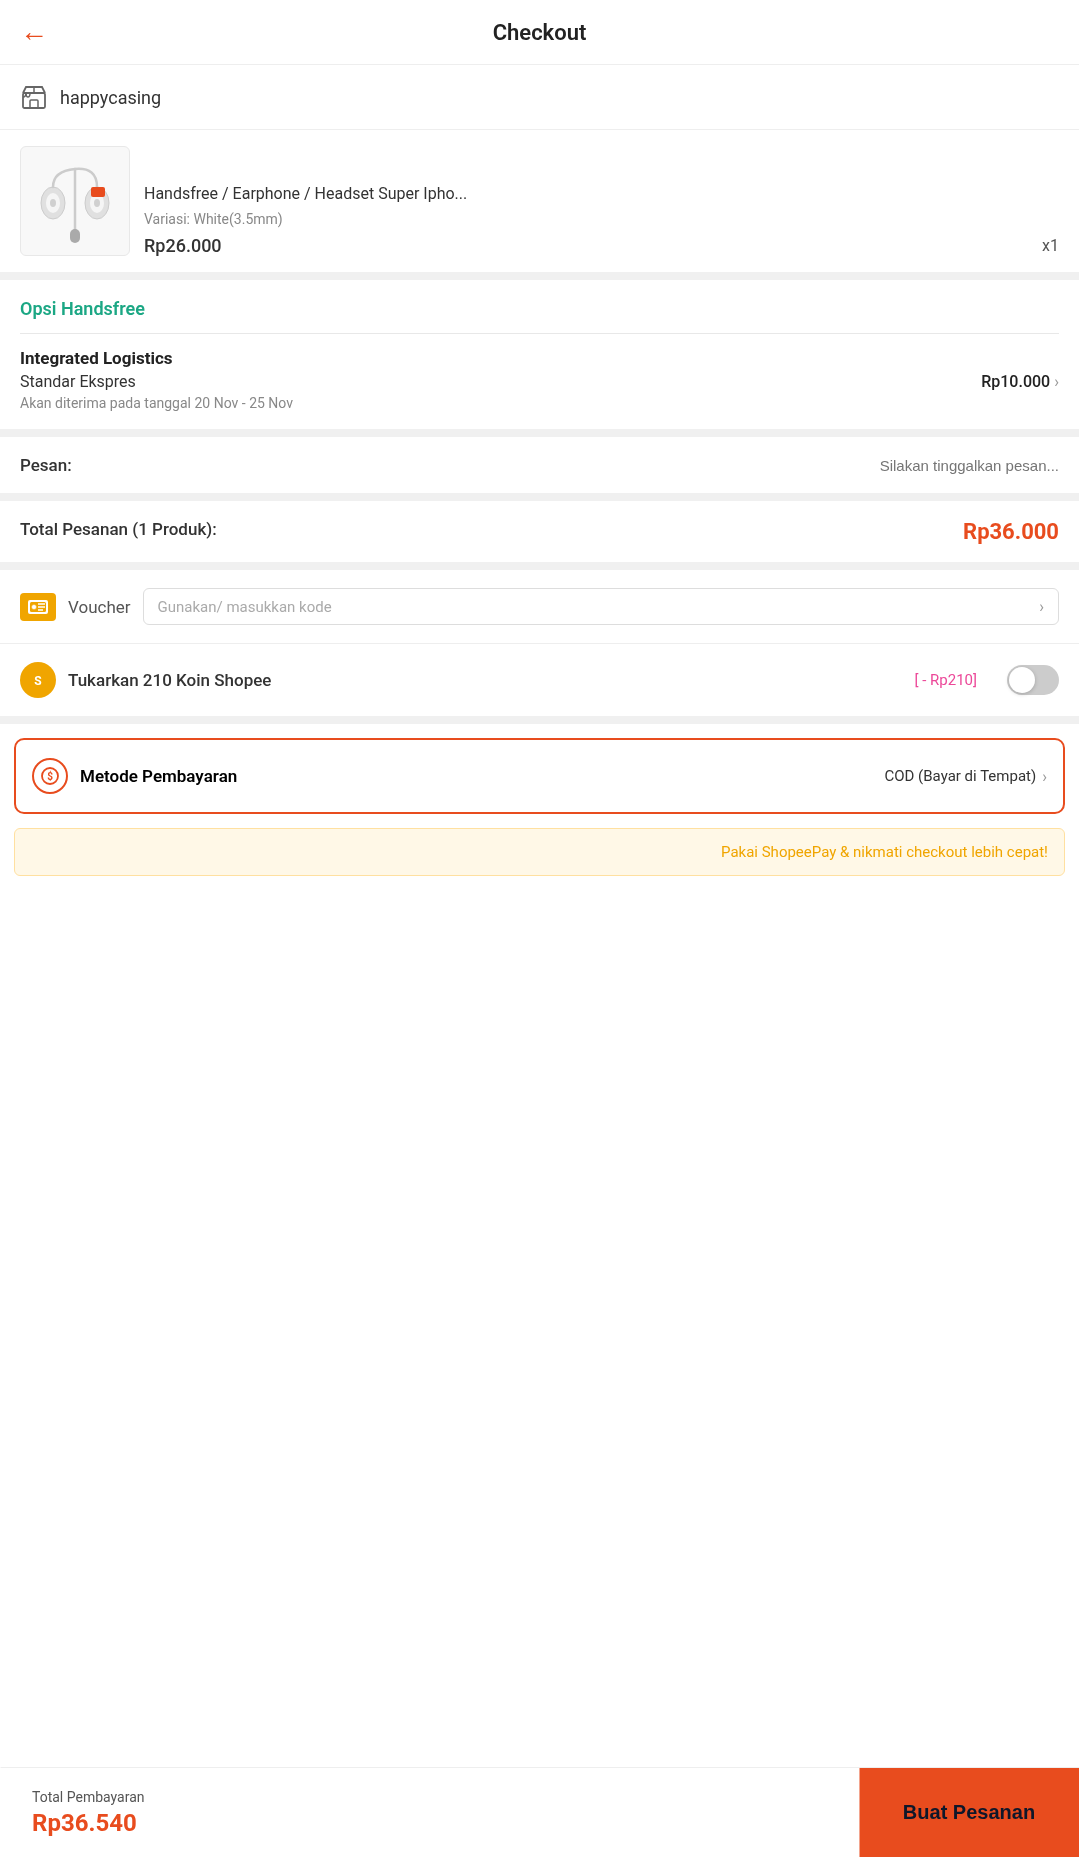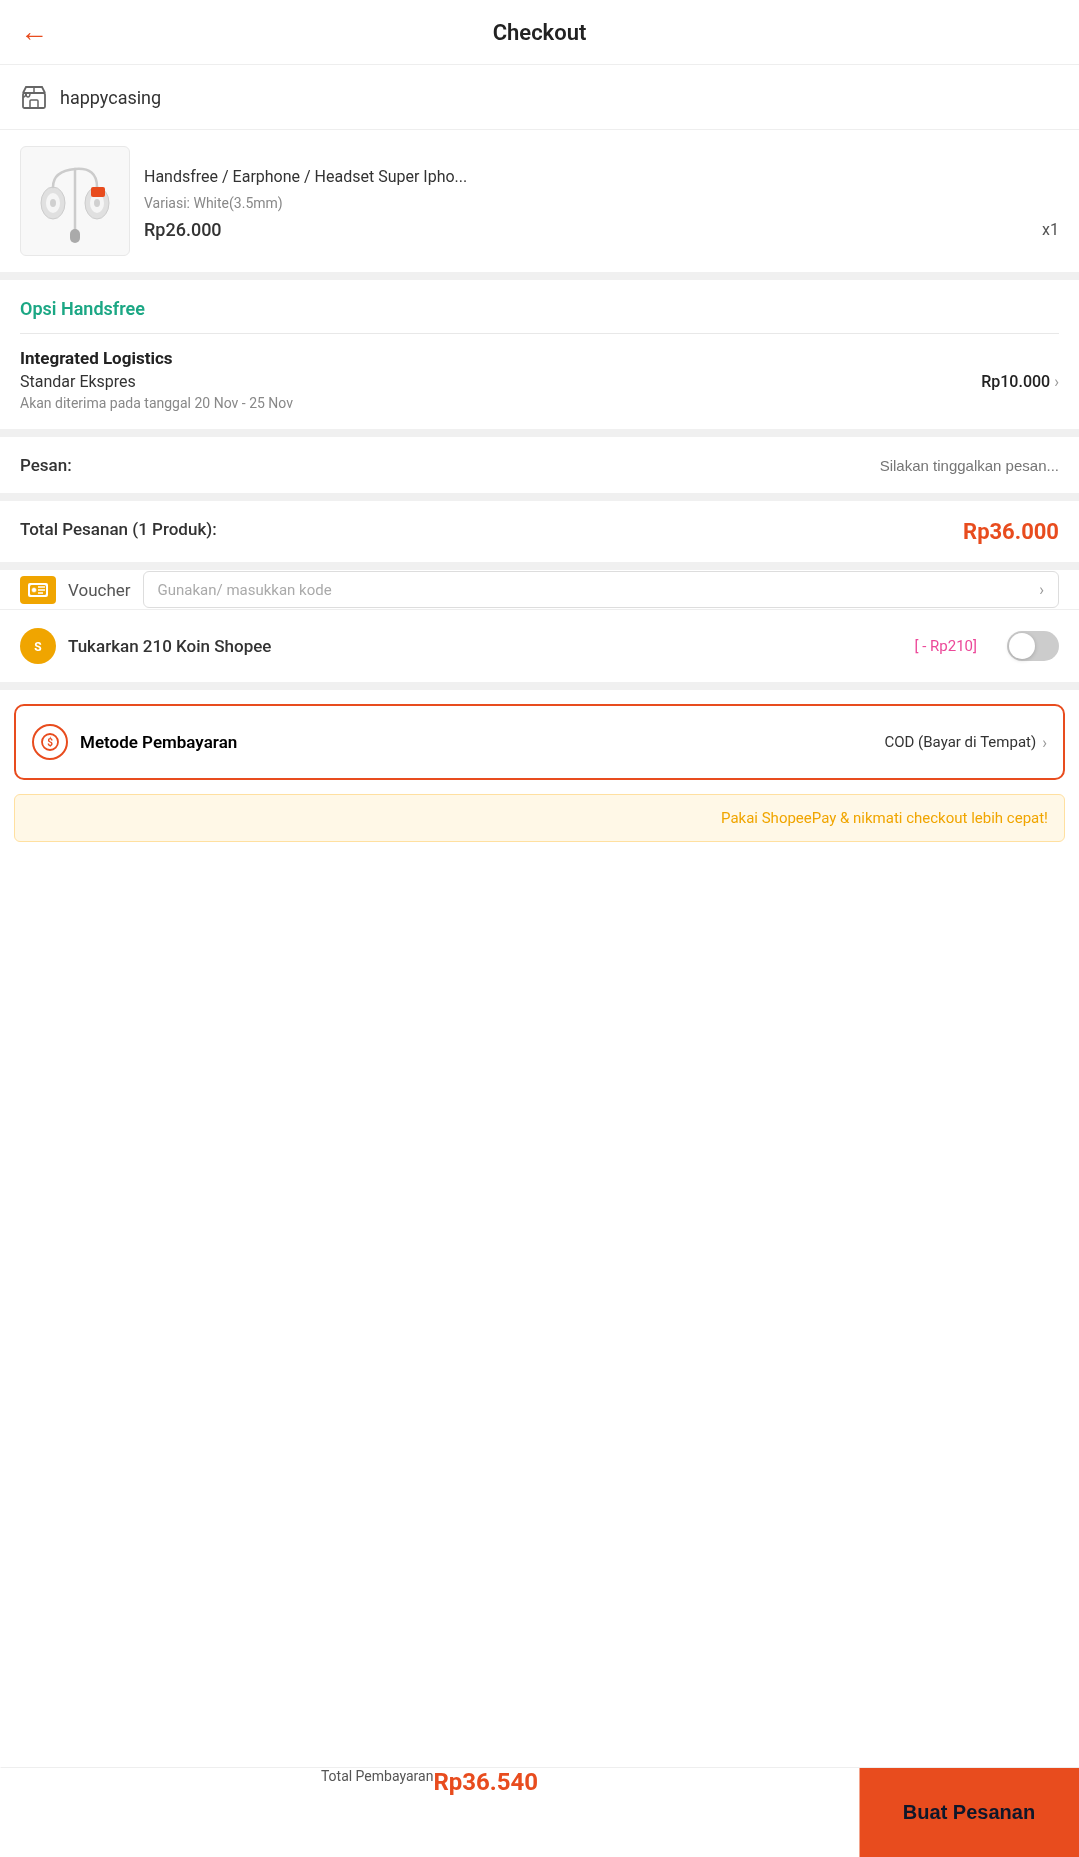--- a/index.html
+++ b/index.html
@@ -55,21 +55,21 @@
       font-size: 18px;
       color: #333;
     }
 
     
     .product-section {
       background: #fff;
       padding: 16px 20px;
       border-bottom: 8px solid #f0f0f0;
       display: flex;
-      align-items: center;
+      align-items: flex-end;
       gap: 14px;
     }
     .product-image {
       width: 110px;
       height: 110px;
       background: #f8f8f8;
       border: 1px solid #e8e8e8;
       border-radius: 6px;
       flex-shrink: 0;
       display: flex;
@@ -201,21 +201,21 @@
     }
     .total-value {
       font-size: 22px;
       color: #e84c1e;
       font-weight: 700;
     }
 
     
     .voucher-section {
       background: #fff;
-      padding: 1px 20px;
+      padding: 18px 20px;
       border-bottom: 1px solid #eee;
       display: flex;
       align-items: center;
       gap: 12px;
     }
     .voucher-icon {
       width: 36px;
       height: 28px;
       background: #f0a500;
       border-radius: 4px;
@@ -372,20 +372,21 @@
       width: 100%;
       max-width: 1079px;
       display: flex;
       background: #fff;
       border-top: 1px solid #eee;
       height: 90px;
     }
     .bottom-total {
       flex: 1;
       display: flex;
+      flex-direction: column;
       justify-content: center;
       padding: 0 32px;
     }
     .bottom-total-label {
       font-size: 14px;
       color: #555;
       margin-bottom: 4px;
     }
     .bottom-total-value {
       font-size: 24px;

